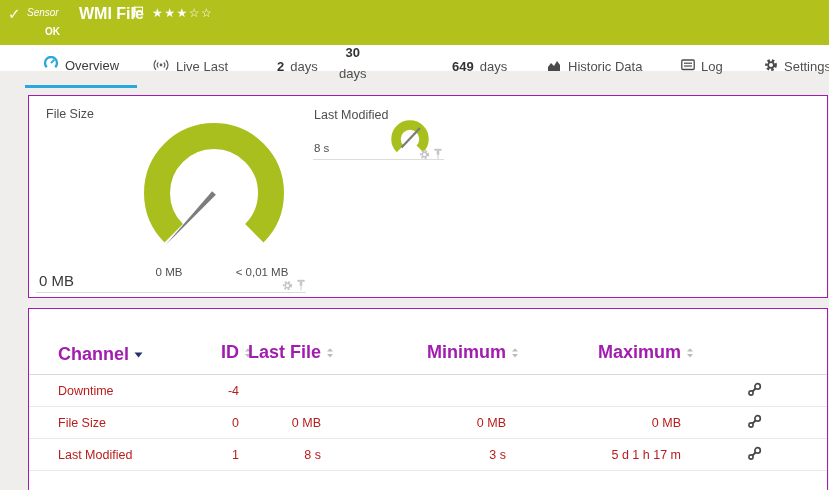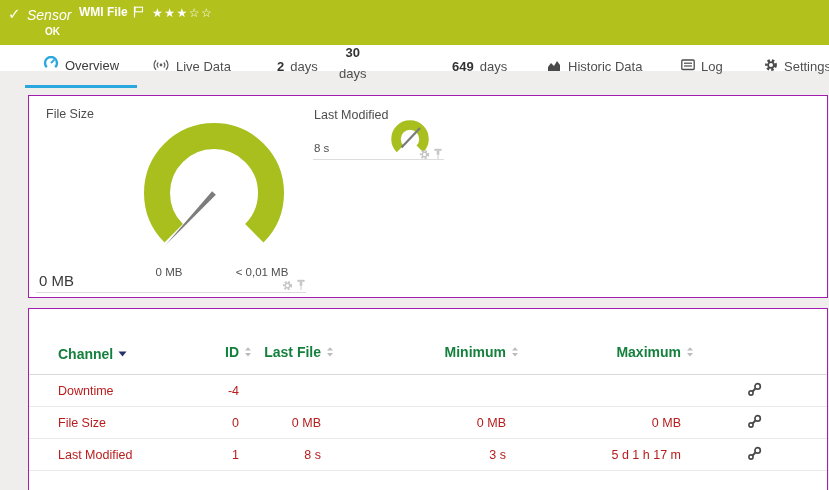--- a/index.html
+++ b/index.html
@@ -6,22 +6,22 @@
   body{
     width:829px;height:490px;position:relative;overflow:hidden;
     background:#efeeec;
     font-family:"Liberation Sans","DejaVu Sans",sans-serif;
     -webkit-font-smoothing:antialiased;
   }
   
   .topbar{position:absolute;left:0;top:0;width:829px;height:45px;background:#b3c11d;}
   .topbar *{color:#fff;}
   .chk{position:absolute;left:8px;top:5px;font-size:15px;font-weight:700;}
-  .sensor-word{position:absolute;left:27px;top:7px;font-style:italic;font-size:14px;}
-  .sensor-name{position:absolute;left:79px;top:5px;font-size:12px;font-weight:700;}
+  .sensor-word{position:absolute;left:27px;top:7px;font-style:italic;font-size:10px;}
+  .sensor-name{position:absolute;left:79px;top:5px;font-size:16px;font-weight:700;}
   .flag{position:absolute;left:133px;top:4px;width:11px;height:12px;cursor:pointer;}
   .stars{position:absolute;left:152px;top:6px;font-size:12px;letter-spacing:1.5px;cursor:pointer;}
   .ok{position:absolute;left:45px;top:26px;font-size:10px;font-weight:700;}
   
   .tabbar{position:absolute;left:0;top:45px;width:829px;height:26px;background:#ffffff;}
   .tab{position:absolute;top:0;height:43px;display:flex;align-items:center;gap:6px;
        font-size:13px;color:#4f4f4f;cursor:pointer;box-sizing:border-box;white-space:nowrap;}
   .tab .num{font-weight:700;color:#333;}
   .tab.active{left:25px;width:112px;justify-content:center;border-bottom:3px solid #2aa7dc;color:#3c3c3c;}
   .tab-live{left:152px;} .tab-2d{left:277px;} .tab-30d{left:339px;flex-direction:column;} .tab-365d{left:452px;}
@@ -40,21 +40,21 @@
   .fs-underline{position:absolute;left:7px;top:196px;width:270px;height:1px;background:#dcdcdc;}
   
   .lm-title{position:absolute;left:285px;top:12px;font-size:12.5px;color:#4d4d4d;}
   .lm-gauge{position:absolute;left:357px;top:18px;}
   .lm-value{position:absolute;left:285px;top:46px;font-size:11.5px;color:#4f4f4f;}
   .lm-icons{position:absolute;left:390px;top:50px;}
   .lm-underline{position:absolute;left:284px;top:63px;width:131px;height:1px;background:#dcdcdc;}
   .gpicons{display:inline-flex;align-items:center;gap:3px;cursor:pointer;}
   
   table{width:798px;border-collapse:collapse;table-layout:fixed;}
-  thead th{color:#15803d;font-size:14px;font-weight:700;padding:36px 0 12px;vertical-align:top;line-height:15px;}
+  thead th{color:#a21caf;font-size:18px;font-weight:700;padding:36px 0 12px;vertical-align:top;line-height:15px;}
   thead tr{border-bottom:1px solid #d9d9d9;}
   tbody tr{border-bottom:1px solid #e9e9e9;}
   tbody td{font-size:12.5px;color:#b91c1c;height:31px;padding:0;vertical-align:middle;}
   .cl{text-align:left;padding-left:29px;}
   .r{text-align:right;}
   .icon-cell{text-align:center;}
   .sort{display:inline-block;margin-left:5px;margin-right:-13px;vertical-align:-1px;cursor:pointer;}
   .chsort{display:inline-block;margin-left:5px;vertical-align:2px;cursor:pointer;}
   th.cl{cursor:pointer;} th.r{cursor:pointer;}
   .wrench{cursor:pointer;display:inline-block;}
@@ -91,21 +91,21 @@
     <div class="tab tab-live">
       <span>
         <svg width="18" height="14" viewBox="0 0 18 14">
           <circle cx="9" cy="7" r="1.4" fill="#5d5d5d"></circle>
           <path d="M 6.3 4.5 A 3.6 3.6 0 0 0 6.3 9.5" fill="none" stroke="#5d5d5d" stroke-width="1.2"></path>
           <path d="M 4 2.3 A 6.6 6.6 0 0 0 4 11.7" fill="none" stroke="#5d5d5d" stroke-width="1.2"></path>
           <path d="M 11.7 4.5 A 3.6 3.6 0 0 1 11.7 9.5" fill="none" stroke="#5d5d5d" stroke-width="1.2"></path>
           <path d="M 14 2.3 A 6.6 6.6 0 0 1 14 11.7" fill="none" stroke="#5d5d5d" stroke-width="1.2"></path>
         </svg>
       </span>
-      <span>Live Data</span>
+      <span>Live Last</span>
     </div>
     <div class="tab tab-2d">
       <span class="num">2</span>
       <span>days</span>
     </div>
     <div class="tab tab-30d">
       <span class="num">30</span>
       <span>days</span>
     </div>
     <div class="tab tab-365d">

